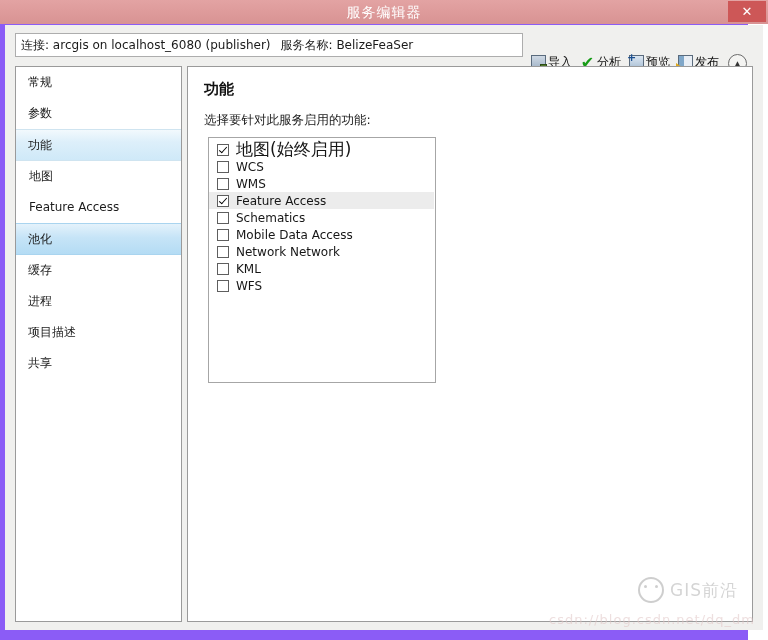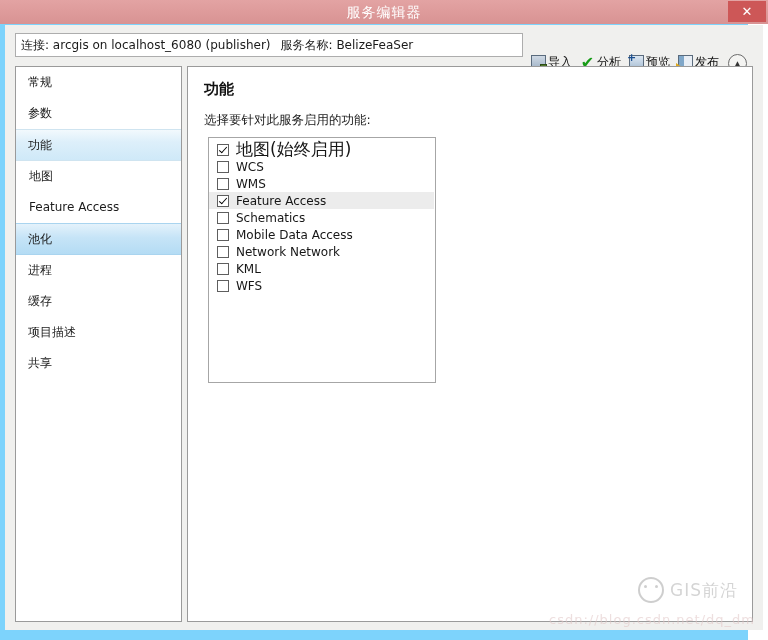--- a/index.html
+++ b/index.html
@@ -9,21 +9,21 @@
     height: 640px;
     overflow: hidden;
     font-family: "Liberation Sans", "DejaVu Sans", sans-serif;
   }
 
   
   #window {
     position: relative;
     width: 748px;
     height: 640px;
-    background: #7dd3fc;
+    background: #8b5cf6;
     box-sizing: border-box;
   }
 
   
   #titlebar {
     position: absolute;
     left: 0; top: 0;
     width: 768px;
     height: 24px;
     background: linear-gradient(to bottom, #e3a3a3 0%, #dd9a9a 55%, #d89393 100%);
@@ -391,22 +391,22 @@
       </div>
     </div>
 
     <div id="sidebar">
         <div class="side-item"><span>常规</span></div>
         <div class="side-item"><span>参数</span></div>
         <div class="side-item sel-light"><span>功能</span></div>
         <div class="side-item sub"><span>地图</span></div>
         <div class="side-item sub"><span>Feature Access</span></div>
         <div class="side-item sel-strong"><span>池化</span></div>
+        <div class="side-item"><span>缓存</span></div>
         <div class="side-item"><span>进程</span></div>
-        <div class="side-item"><span>缓存</span></div>
         <div class="side-item"><span>项目描述</span></div>
         <div class="side-item"><span>共享</span></div>
       </div>
 
     <div id="content">
       <div id="content-title">功能</div>
       <div id="content-subtitle">选择要针对此服务启用的功能:</div>
       <div id="caps-list">
           <div class="cap-row">
             <span class="cbox checked"></span>

